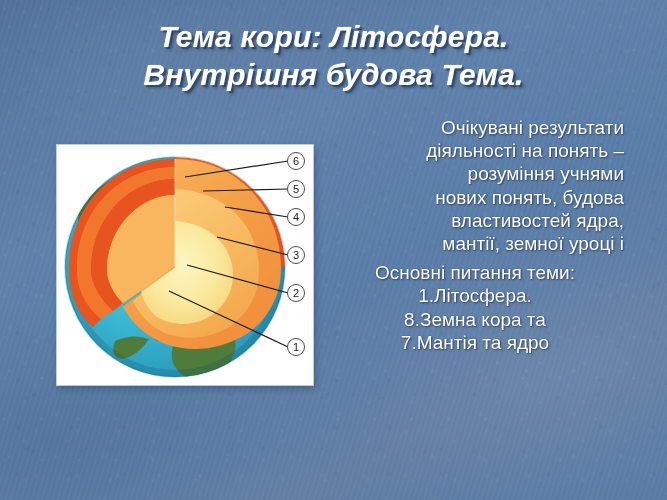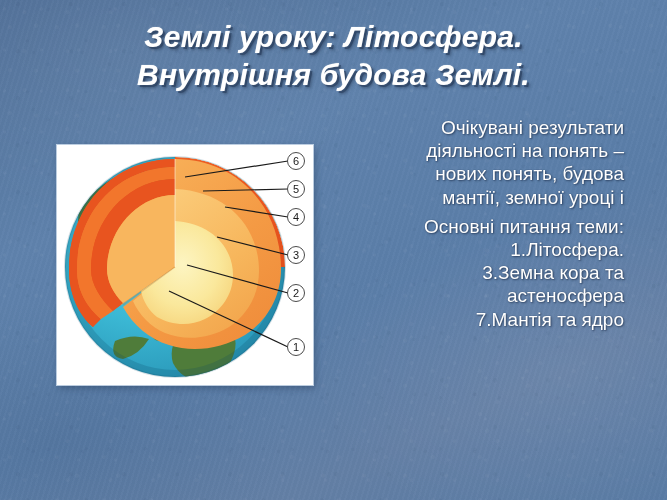--- a/index.html
+++ b/index.html
@@ -59,32 +59,32 @@
 
   
   .body-text{
     position:absolute;left:326px;top:116px;width:298px;z-index:5;
     color:#ffffff;font-size:19px;line-height:23.2px;
     text-shadow:1px 1px 2px rgba(28,45,72,0.72), 0 0 1px rgba(20,35,60,0.5);
   }
   .para{
     text-align:right;margin:0 0 6px 0;
   }
-  .q-head{ text-align:right;margin:0; }
-  .q-item{ text-align:right;margin:0; }
+  .q-head{ text-align:center;margin:0; }
+  .q-item{ text-align:center;margin:0; }
   .q-item .cont{ display:block; padding-right:0; }
 </style>
 </head>
 <body>
 
 <div id="slide">
 
   <div class="title-block">
-    <div class="title-line">Землі уроку: Літосфера.</div>
-    <div class="title-line">Внутрішня будова Землі.</div>
+    <div class="title-line">Тема кори: Літосфера.</div>
+    <div class="title-line">Внутрішня будова Тема.</div>
   </div>
 
   <div class="picture-panel">
     <svg viewBox="0 0 256 240">
       <defs>
         <radialGradient id="gOcean" cx="36%" cy="30%" r="80%">
           <stop offset="0%" stop-color="#5fd0e4"></stop>
           <stop offset="55%" stop-color="#3bb8d4"></stop>
           <stop offset="100%" stop-color="#2792b4"></stop>
         </radialGradient>
@@ -259,32 +259,33 @@
         </g>
       </g>
     </svg>
   </div>
 
   <div class="body-text">
 
     <div class="para">
       <div>Очікувані результати</div>
       <div>діяльності на понять –</div>
+      <div>розуміння учнями</div>
       <div>нових понять, будова</div>
+      <div>властивостей ядра,</div>
       <div>мантії, земної уроці і</div>
     </div>
 
     <div class="q-head">Основні питання теми:</div>
 
     <div class="q-item">
       <div>1.Літосфера.</div>
     </div>
     <div class="q-item">
-      <div>3.Земна кора та</div>
-      <div class="cont">астеносфера</div>
+      <div>8.Земна кора та</div>
     </div>
     <div class="q-item">
       <div>7.Мантія та ядро</div>
     </div>
 
   </div>
 
 </div>
 
 </body></html>

